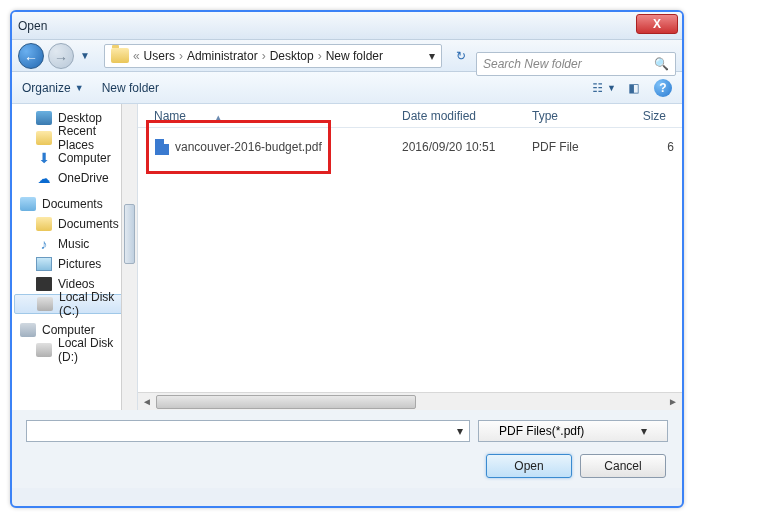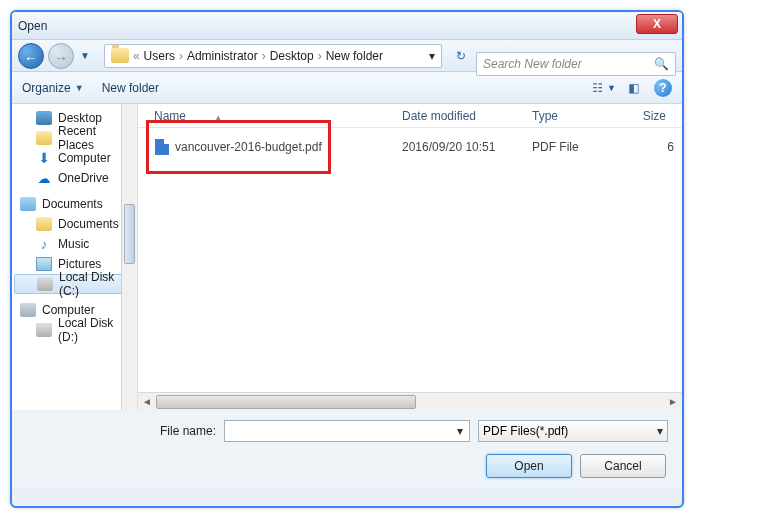--- a/index.html
+++ b/index.html
@@ -69,21 +69,21 @@
 .fc-size { width: 50px; text-align: right; }
 .h-scroll { height: 18px; background: #f0f0f0; border-top: 1px solid #d8d8d8; display: flex; align-items: center; position: relative; }
 .h-arrow { width: 18px; height: 16px; display: flex; align-items: center; justify-content: center; color: #666; font-size: 10px; }
 .h-track { flex: 1; height: 16px; position: relative; }
 .h-thumb { position: absolute; left: 0; width: 260px; height: 14px; top: 1px; background: linear-gradient(#e8e8e8, #c8c8c8); border: 1px solid #a8a8a8; border-radius: 2px; }
 .bottom { padding: 10px 14px; background: #eef3f8; }
 .filename-row { display: flex; align-items: center; gap: 8px; margin-bottom: 12px; }
 .fn-label { width: 190px; text-align: right; color: #222; }
 .fn-input { flex: 1; height: 22px; border: 1px solid #a0b0c0; background: #fff; display: flex; align-items: center; padding: 0 6px; }
 .fn-drop { margin-left: auto; color: #333; }
-.filter { width: 190px; height: 22px; border: 1px solid #a0b0c0; background: linear-gradient(#fdfdfd, #ececec); display: flex; align-items: center; padding: 0 4px; }
+.filter { width: 190px; height: 22px; border: 1px solid #a0b0c0; background: linear-gradient(#fdfdfd, #ececec); display: flex; align-items: center; padding: 0 20px; }
 .filter-drop { margin-left: auto; color: #333; }
 .btn-row { display: flex; justify-content: flex-end; gap: 8px; padding-right: 2px; }
 .btn { width: 86px; height: 24px; border: 1px solid #8a9aac; border-radius: 3px; background: linear-gradient(#fdfdfd, #e4e4e4); display: flex; align-items: center; justify-content: center; color: #222; cursor: pointer; }
 .btn.primary { border: 1px solid #3a8ad0; background: linear-gradient(#e8f4fc, #c0e0f8); box-shadow: 0 0 3px rgba(50,140,220,0.5); }
 </style>
 </head>
 <body>
 
 <div class="window">
 
@@ -172,20 +172,24 @@
           <span class="sb-ic ic-doc"></span>
           <span>Documents</span>
         </div>
       <div class="sb-item">
           <span class="sb-ic ic-music">♪</span>
           <span>Music</span>
         </div>
       <div class="sb-item">
           <span class="sb-ic ic-pic"></span>
           <span>Pictures</span>
+        </div>
+      <div class="sb-item">
+          <span class="sb-ic ic-vid"></span>
+          <span>Videos</span>
         </div>
 
       <div class="sb-item selected">
           <span class="sb-ic ic-disk"></span>
           <span>Local Disk (C:)</span>
         </div>
       <div class="sb-item root">
           <span class="sb-ic ic-comp"></span>
           <span>Computer</span>
         </div>
@@ -226,21 +230,20 @@
         <div class="h-track">
             <div class="h-thumb"></div>
           </div>
         <div class="h-arrow">►</div>
       </div>
     </div>
   </div>
 
   <div class="bottom">
     <div class="filename-row">
-      <div class="fn-label">File name:</div>
       <div class="fn-input">
         <span></span>
         <span class="fn-drop">▾</span>
       </div>
       <div class="filter">
         <span>PDF Files(*.pdf)</span>
         <span class="filter-drop">▾</span>
       </div>
     </div>
     <div class="btn-row">

